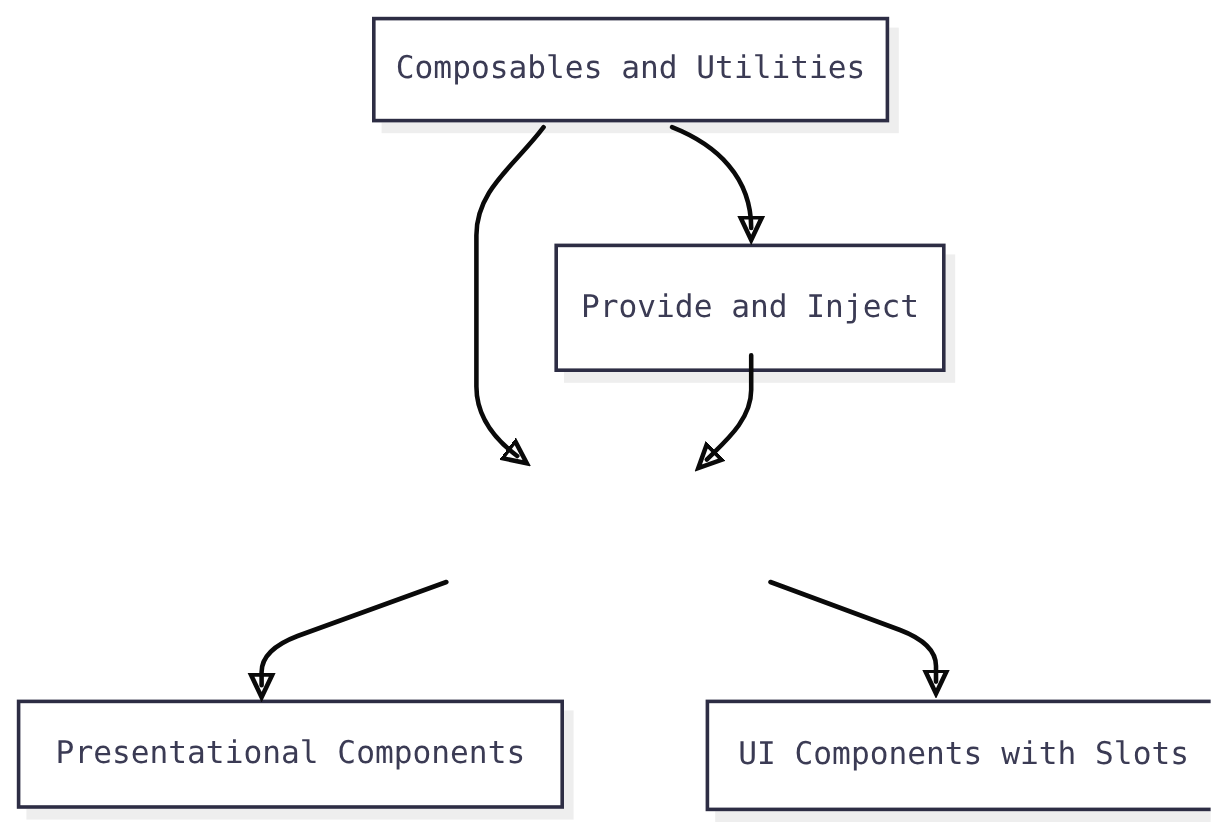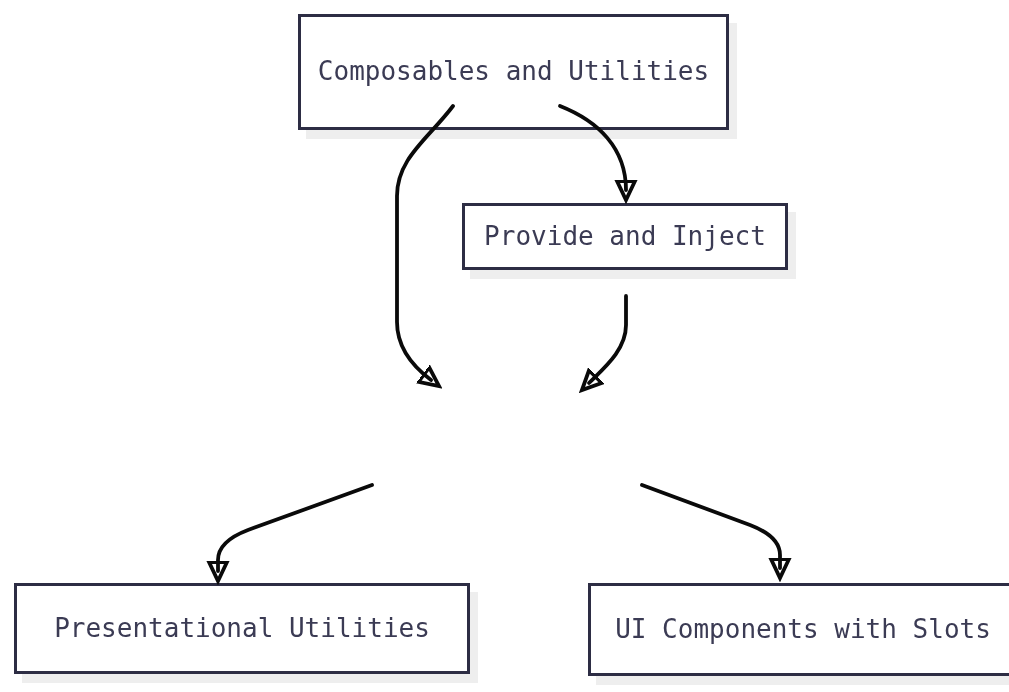--- a/index.html
+++ b/index.html
@@ -26,22 +26,22 @@
     box-shadow: 8px 9px 0 0 #eeeeee;
     color: #3b3b54;
     font-size: 26px;
     white-space: nowrap;
     z-index: 1;
   }
   .node span {
     display: block;
     transform: translateY(-1px);
   }
-  #node-composables    { left: 298px; top: 14px;  width: 431px; height: 116px; }
-  #node-provide-inject { left: 462px; top: 203px; width: 326px; height: 67px; }
+  #node-composables    { left: 310px; top: 14px;  width: 431px; height: 88px; }
+  #node-provide-inject { left: 462px; top: 203px; width: 326px; height: 107px; }
   #node-smart          { left: 345px; top: 394px; width: 332px; height: 90px; }
   #node-presentational { left: 14px;  top: 583px; width: 456px; height: 91px; }
   #node-ui-slots       { left: 588px; top: 583px; width: 430px; height: 93px; }
   .edges-layer {
     position: absolute;
     left: 0; top: 0;
     width: 1009px;
     height: 692px;
     z-index: 2;
     pointer-events: none;
@@ -61,21 +61,21 @@
   <div class="node" id="node-composables">
     <span>Composables and Utilities</span>
   </div>
 
   <div class="node" id="node-provide-inject">
     <span>Provide and Inject</span>
   </div>
 
 
   <div class="node" id="node-presentational">
-    <span>Presentational Utilities</span>
+    <span>Presentational Components</span>
   </div>
 
   <div class="node" id="node-ui-slots">
     <span>UI Components with Slots</span>
   </div>
 
   <svg class="edges-layer" viewBox="0 0 1009 692" xmlns="http://www.w3.org/2000/svg">
     <defs>
       <marker id="arrowhead" markerUnits="userSpaceOnUse" markerWidth="24" markerHeight="24" refX="10" refY="12" orient="auto">
         <path d="M1,3 L20,12 L1,21 Z" fill="#0a0a0a" stroke="none"></path>

